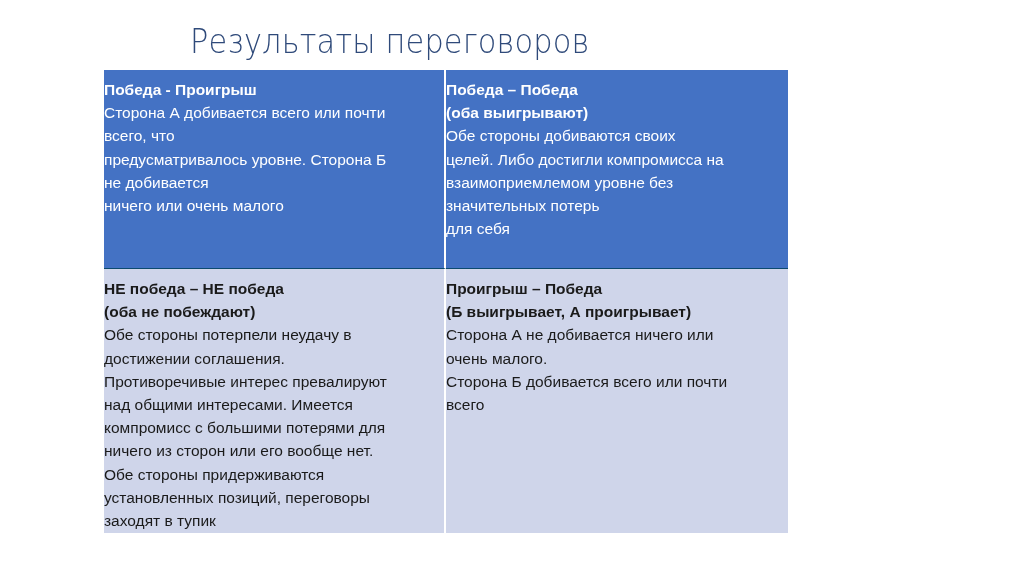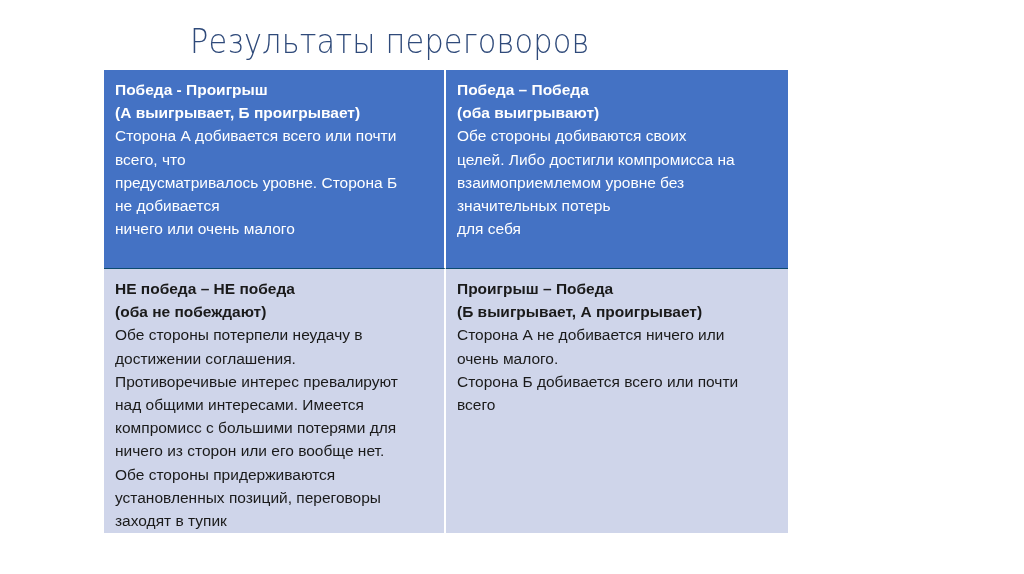--- a/index.html
+++ b/index.html
@@ -12,39 +12,38 @@
       font-family: "DejaVu Sans", sans-serif;
       font-size: 33px; font-weight: 300; color: #2f4a7a; letter-spacing: 0.2px;
       transform: scaleX(0.92); transform-origin: left top;
     }
     .grid {
       position: absolute; left: 104px; top: 70px; width: 684px; height: 463px;
       display: grid; grid-template-columns: 342px 342px; grid-template-rows: 198px 265px;
       gap: 0;
     }
     .cell {
-      box-sizing: border-box; padding: 8px 11px; font-size: 15.5px; line-height: 23.2px;
+      box-sizing: border-box; padding: 8px 0; font-size: 15.5px; line-height: 23.2px;
       font-family: "Liberation Sans", sans-serif;
     }
     .cell.dark { background: #4472c4; color: #ffffff; }
     .cell.light { background: #cfd5ea; color: #1a1a1a; }
     .cell.c0 { border-right: 2px solid #ffffff; }
     .cell.r1 { border-top: 1px solid #0c4a6e; }
     .line { display: block; white-space: nowrap; }
     .bold { font-weight: bold; }
   </style>
 </head>
 <body>
 
 <div class="title">Результаты переговоров</div>
 
 <div class="grid">
   <div class="cell dark c0">
     <span class="line bold">Победа - Проигрыш</span>
-    <span class="line bold">(А выигрывает, Б проигрывает)</span>
     <span class="line">Сторона А добивается всего или почти</span>
     <span class="line">всего, что</span>
     <span class="line">предусматривалось уровне. Сторона Б</span>
     <span class="line">не добивается</span>
     <span class="line">ничего или очень малого</span>
   </div>
   <div class="cell dark">
     <span class="line bold">Победа – Победа</span>
     <span class="line bold">(оба выигрывают)</span>
     <span class="line">Обе стороны добиваются своих</span>

